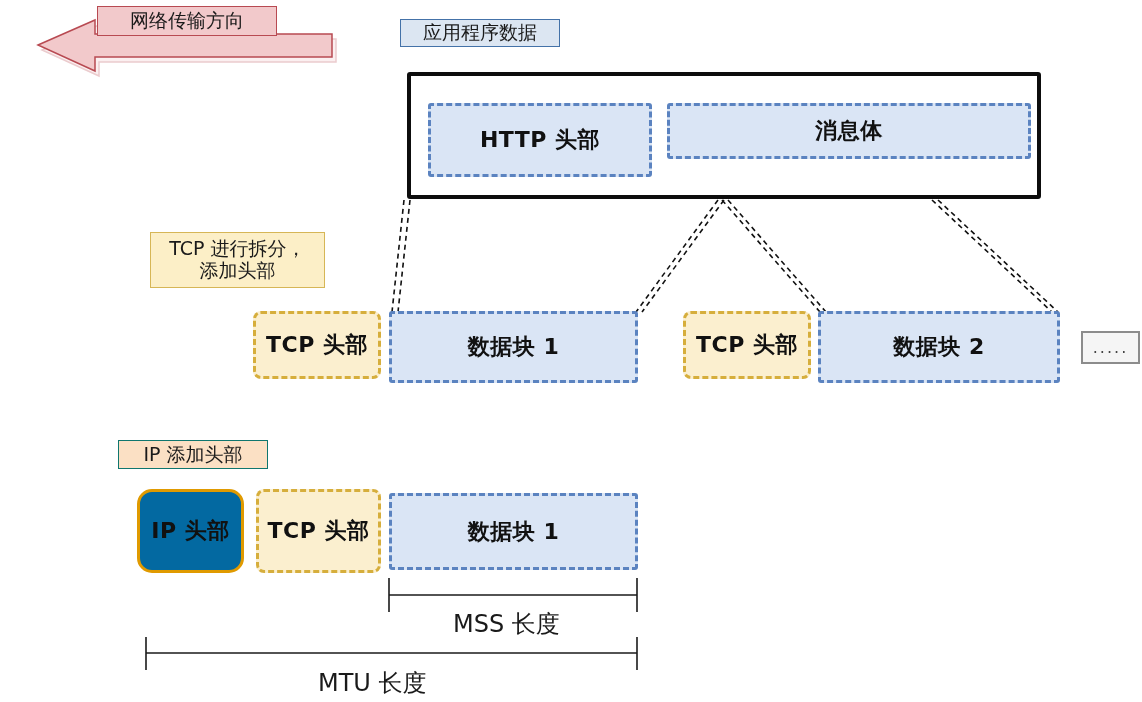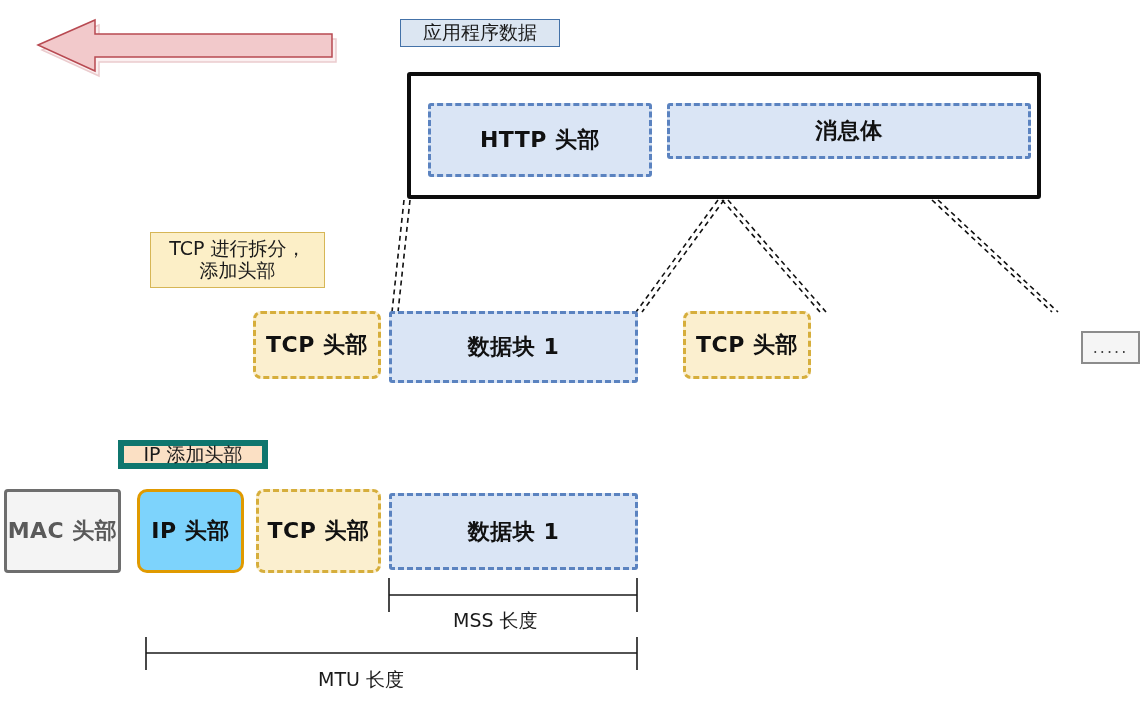--- a/index.html
+++ b/index.html
@@ -15,53 +15,53 @@
   .tag{
     position:absolute;box-sizing:border-box;
     display:flex;align-items:center;justify-content:center;
     font-size:19px;line-height:1.15;color:#1a1a1a;
     text-align:center;white-space:pre-line;
     font-family:"DejaVu Sans","Liberation Sans",sans-serif;
   }
   .tag-pink{background:#F2C9CB;border:1px solid #B84A52;}
   .tag-blue{background:#DCE6F2;border:1px solid #4472A8;}
   .tag-cream{background:#FCEFC7;border:1px solid #D6B656;}
-  .tag-peach{background:#FBE0C4;border:6px solid #0f766e;text-align:center;}
+  .tag-peach{background:#FBE0C4;border:1px solid #0f766e;text-align:center;}
 
   
   .blk{
     position:absolute;box-sizing:border-box;
     display:flex;align-items:center;justify-content:center;
     font-weight:bold;font-size:22px;color:#111111;
     font-family:"DejaVu Sans","Liberation Sans",sans-serif;
     letter-spacing:.5px;
   }
   .blk-blue{background:#DAE5F5;border:3px dashed #5B83C0;border-radius:3px;}
   .blk-cream{background:#FBEFCF;border:3px dashed #D6AE3C;border-radius:8px;}
   .blk-mac{
     background:#F4F4F4;border:3px solid #6E6E6E;border-radius:4px;
     color:#5A5A5A;
   }
-  .blk-ip{background:#7dd3fc;border:3px solid #E09A00;border-radius:10px;}
+  .blk-ip{background:#0369a1;border:3px solid #E09A00;border-radius:15px;}
   .blk-dots{
     background:#F5F5F5;border:2px solid #8C8C8C;
     font-weight:normal;font-size:16px;color:#444;letter-spacing:2px;
   }
 
   
   .appbox{
     position:absolute;box-sizing:border-box;
     border:4px solid #0d0d0d;border-radius:3px;background:#ffffff;
   }
 
   svg.overlay{position:absolute;left:0;top:0;width:1142px;height:702px;
     pointer-events:none;overflow:visible;}
 
   .mlabel{
-    position:absolute;font-size:19px;color:#1a1a1a;
+    position:absolute;font-size:24px;color:#1a1a1a;
     font-family:"DejaVu Sans","Liberation Sans",sans-serif;
     white-space:nowrap;
   }
 </style>
 </head>
 <body>
 
 <div id="stage">
 
   <svg class="overlay">
@@ -90,43 +90,44 @@
       <line x1="389" y1="595" x2="637" y2="595"></line>
     </g>
 
     <g stroke="#1a1a1a" stroke-width="1.6" fill="none">
       <line x1="146" y1="637" x2="146" y2="670"></line>
       <line x1="637" y1="637" x2="637" y2="670"></line>
       <line x1="146" y1="653" x2="637" y2="653"></line>
     </g>
   </svg>
 
+  <div class="tag tag-pink" style="left:97px;top:6px;width:180px;height:30px;">网络传输方向</div>
 
   <div class="tag tag-blue" style="left:400px;top:19px;width:160px;height:28px;">应用程序数据</div>
 
   <div class="appbox" style="left:407px;top:72px;width:634px;height:127px;">
     <div class="blk blk-blue" style="left:17px;top:27px;width:224px;height:74px;">HTTP 头部</div>
     <div class="blk blk-blue" style="left:256px;top:27px;width:364px;height:56px;text-align:center;">消息体</div>
   </div>
 
   <div class="tag tag-cream" style="left:150px;top:232px;width:175px;height:56px;">TCP 进行拆分，
 添加头部</div>
 
   <div class="blk blk-cream" style="left:253px;top:311px;width:128px;height:68px;">TCP 头部</div>
 
   <div class="blk blk-blue" style="left:389px;top:311px;width:249px;height:72px;">数据块 1</div>
 
   <div class="blk blk-cream" style="left:683px;top:311px;width:128px;height:68px;">TCP 头部</div>
 
+  <div class="blk blk-blue" style="left:818px;top:311px;width:242px;height:72px;">数据块 2</div>
 
   <div class="blk blk-dots" style="left:1081px;top:331px;width:59px;height:33px;">.....</div>
 
   <div class="tag tag-peach" style="left:118px;top:440px;width:150px;height:29px;">IP 添加头部</div>
 
-  <div class="blk blk-mac" style="left:4px;top:489px;width:117px;height:84px;">MAC 头部</div>
 
   <div class="blk blk-ip" style="left:137px;top:489px;width:107px;height:84px;">IP 头部</div>
 
   <div class="blk blk-cream" style="left:256px;top:489px;width:125px;height:84px;">TCP 头部</div>
 
   <div class="blk blk-blue" style="left:389px;top:493px;width:249px;height:77px;">数据块 1</div>
 
   <div class="mlabel" style="left:453px;top:608px;">MSS 长度</div>
 
   <div class="mlabel" style="left:318px;top:667px;">MTU 长度</div>

